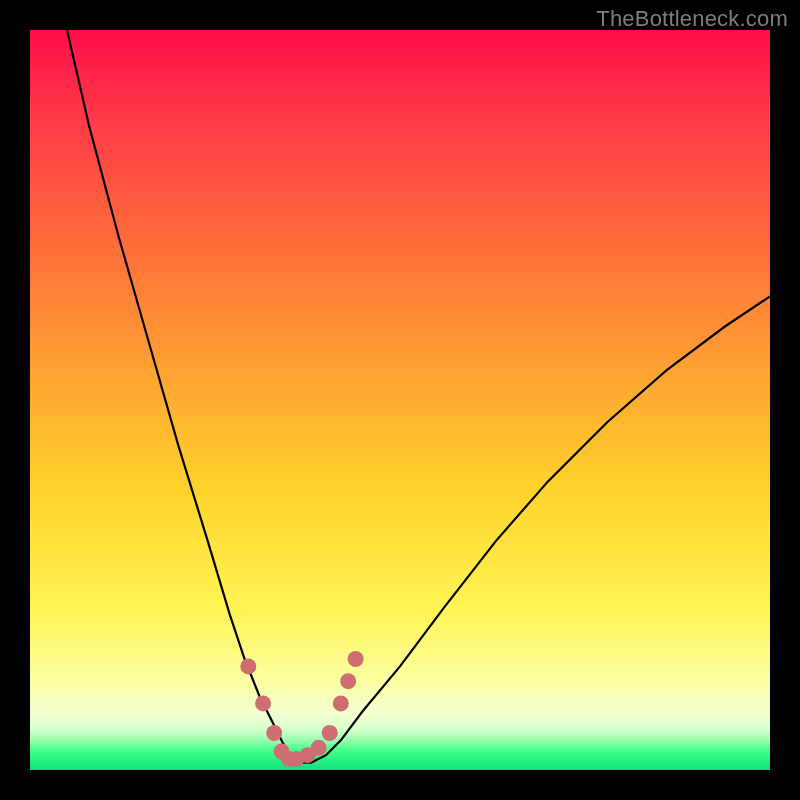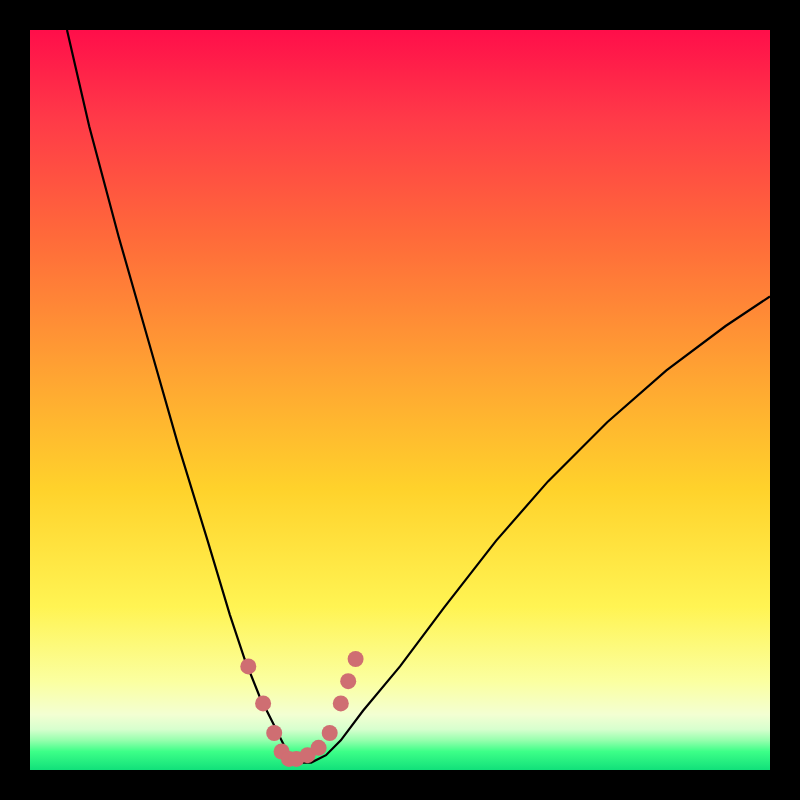--- a/index.html
+++ b/index.html
@@ -44,20 +44,21 @@
   }
   .dot {
     fill: #cf6e72;
   }
 </style>
 </head>
 <body>
 
 <div class="frame">
 
+  <div class="watermark">TheBottleneck.com</div>
 
   <div class="plot-area">
 
     <svg class="gradient-bg" viewBox="0 0 740 740" preserveAspectRatio="none" width="740" height="740">
       <defs>
         <linearGradient id="grad" x1="0" y1="0" x2="0" y2="1">
           <stop offset="0%" stop-color="#ff0e4a"></stop>
           <stop offset="12%" stop-color="#ff3a48"></stop>
           <stop offset="28%" stop-color="#ff6a3a"></stop>
           <stop offset="45%" stop-color="#ff9f33"></stop>

